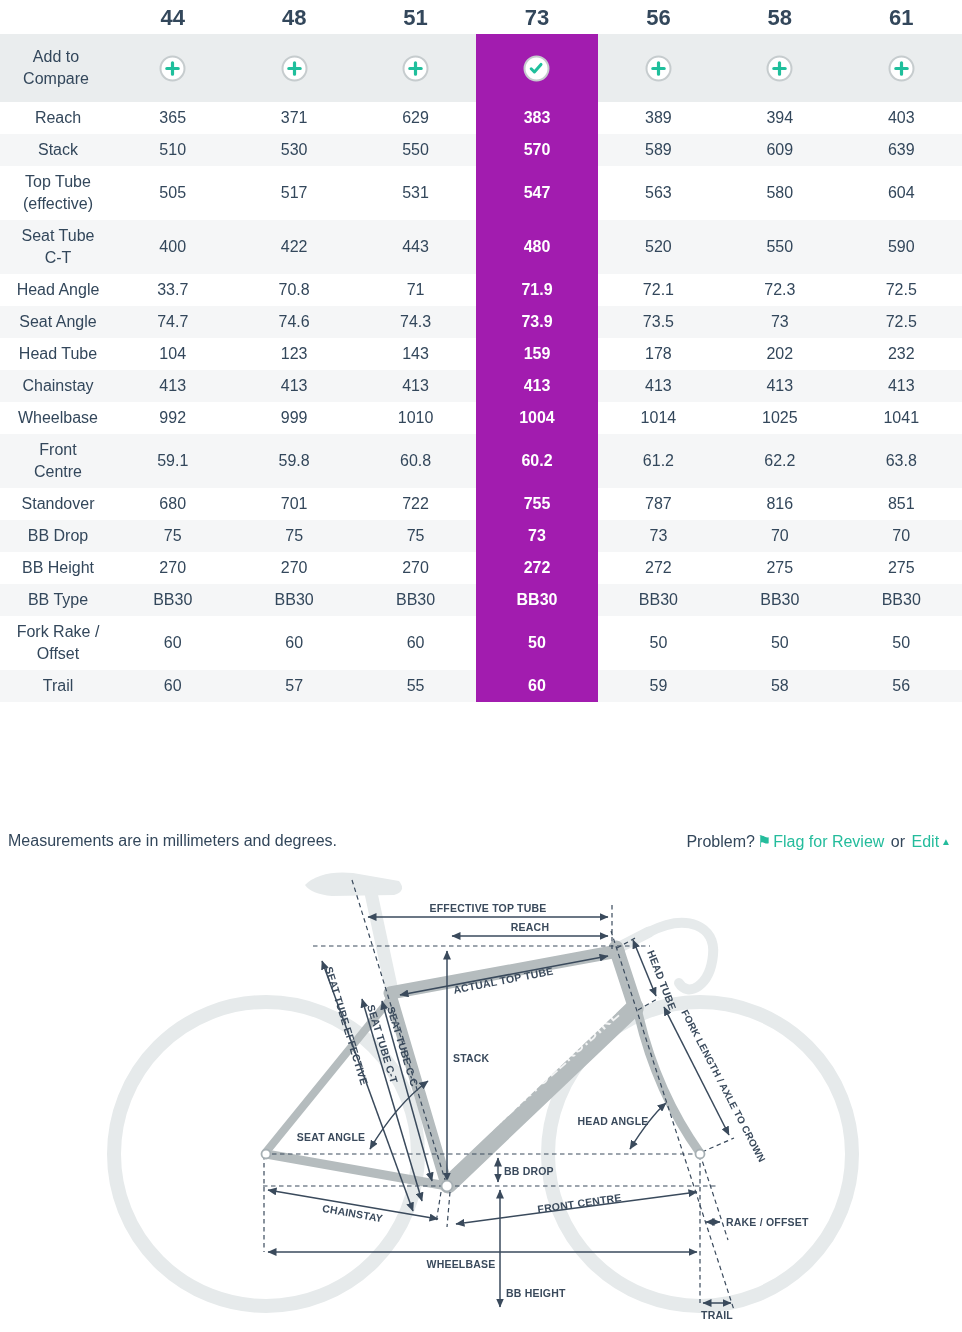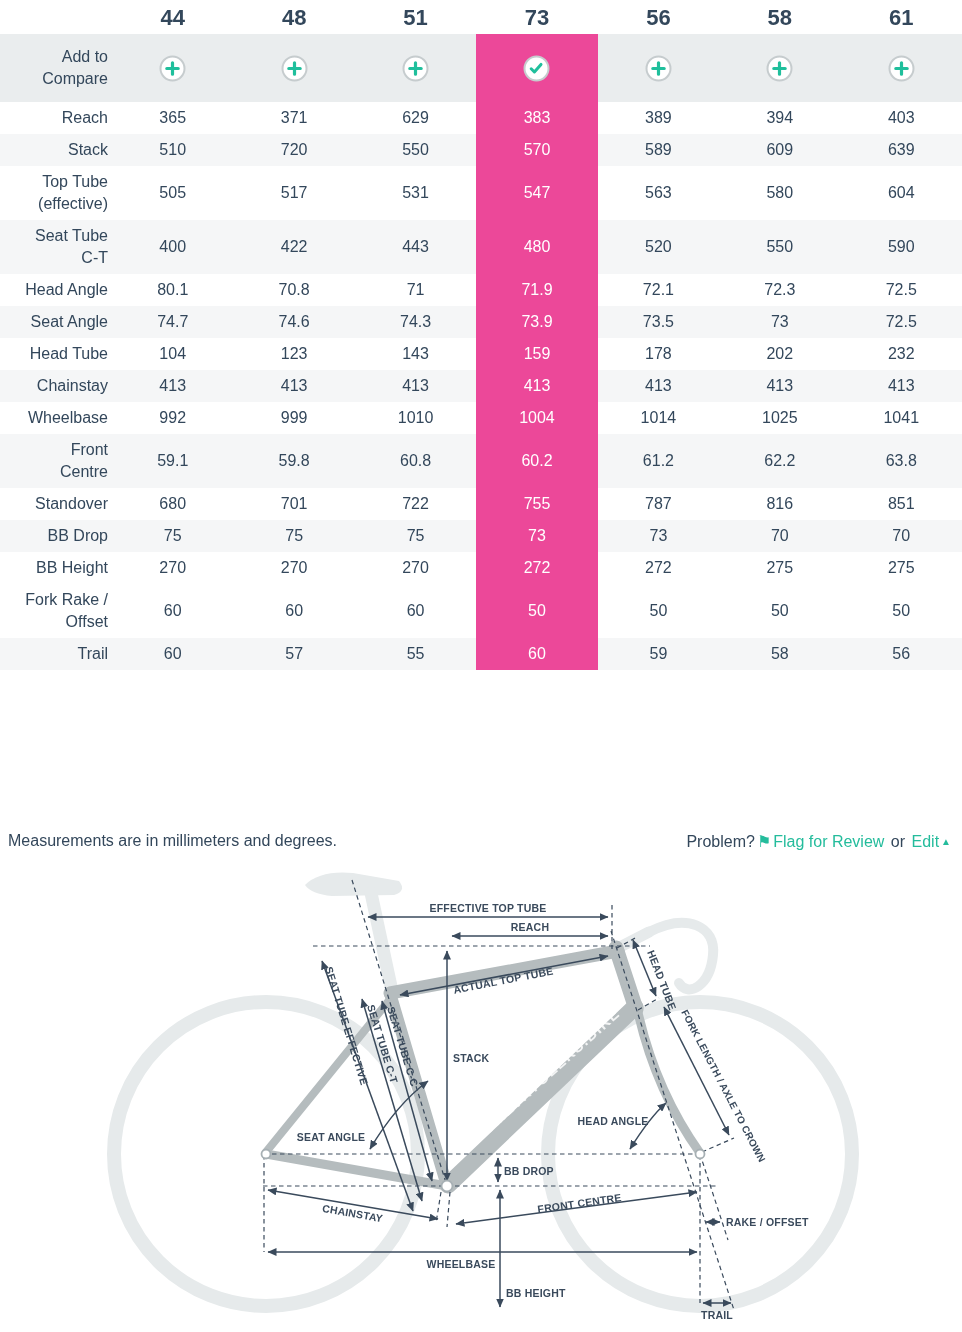--- a/index.html
+++ b/index.html
@@ -3,25 +3,25 @@
 <meta charset="utf-8">
 <style>
   html,body{margin:0;padding:0;background:#fff;}
   .page{position:relative;width:962px;height:1332px;background:#fff;overflow:hidden;
         font-family:"Liberation Sans",sans-serif;color:#33475b;}
   
   table.geo{border-collapse:collapse;table-layout:fixed;width:962px;}
   table.geo col.c-lbl{width:112px;}
   table.geo th,table.geo td{text-align:center;font-size:16px;color:#33475b;padding:5px 4px;line-height:22px;vertical-align:middle;}
   table.geo thead th{font-size:22px;font-weight:700;padding:7px 4px 5px;}
-  table.geo .lbl{text-align:right;padding-left:8px;white-space:pre-line;}
+  table.geo .lbl{text-align:center;padding-left:8px;white-space:pre-line;}
   table.geo tr.alt{background:#f5f6f7;}
   table.geo tr.compare{background:#eaedee;}
   table.geo tr.compare td{padding:12px 4px;height:36px;}
-  table.geo td.sel{background:#ec4899;color:#fff;font-weight:400;}
+  table.geo td.sel{background:#a21caf;color:#fff;font-weight:700;}
   a.tlink{color:#24bc9c;text-decoration:none;cursor:pointer;}
   .icon-btn{display:inline-block;width:27px;height:27px;vertical-align:middle;cursor:pointer;}
   
   .footer{position:absolute;left:8px;right:10px;top:812px;display:flex;justify-content:space-between;font-size:16px;margin-top:20px;}
   .footer .problem span{margin:0 1px;text-align:center;}
   .flag{color:#24bc9c;margin:0 2px 0 6px;}
   .caret{color:#24bc9c;font-size:10px;vertical-align:2px;margin-left:3px;}
   
   .diagram{position:absolute;left:0;top:855px;}
   .dlabel{font:700 10.5px "Liberation Sans",sans-serif;fill:#3a4a5c;letter-spacing:.2px;}
@@ -100,21 +100,21 @@
           <td>371</td>
           <td>629</td>
           <td class="sel">383</td>
           <td>389</td>
           <td>394</td>
           <td>403</td>
         </tr>
         <tr class="alt">
           <td class="lbl">Stack</td>
           <td>510</td>
-          <td>720</td>
+          <td>530</td>
           <td>550</td>
           <td class="sel">570</td>
           <td>589</td>
           <td>609</td>
           <td>639</td>
         </tr>
         <tr>
           <td class="lbl">Top Tube
 (effective)</td>
           <td>505</td>
@@ -131,21 +131,21 @@
           <td>400</td>
           <td>422</td>
           <td>443</td>
           <td class="sel">480</td>
           <td>520</td>
           <td>550</td>
           <td>590</td>
         </tr>
         <tr>
           <td class="lbl">Head Angle</td>
-          <td>80.1</td>
+          <td>33.7</td>
           <td>70.8</td>
           <td>71</td>
           <td class="sel">71.9</td>
           <td>72.1</td>
           <td>72.3</td>
           <td>72.5</td>
         </tr>
         <tr class="alt">
           <td class="lbl">Seat Angle</td>
           <td>74.7</td>
@@ -219,20 +219,30 @@
         </tr>
         <tr>
           <td class="lbl">BB Height</td>
           <td>270</td>
           <td>270</td>
           <td>270</td>
           <td class="sel">272</td>
           <td>272</td>
           <td>275</td>
           <td>275</td>
+        </tr>
+        <tr class="alt">
+          <td class="lbl">BB Type</td>
+          <td>BB30</td>
+          <td>BB30</td>
+          <td>BB30</td>
+          <td class="sel">BB30</td>
+          <td>BB30</td>
+          <td>BB30</td>
+          <td>BB30</td>
         </tr>
         <tr>
           <td class="lbl">Fork Rake /
 Offset</td>
           <td>60</td>
           <td>60</td>
           <td>60</td>
           <td class="sel">50</td>
           <td>50</td>
           <td>50</td>

